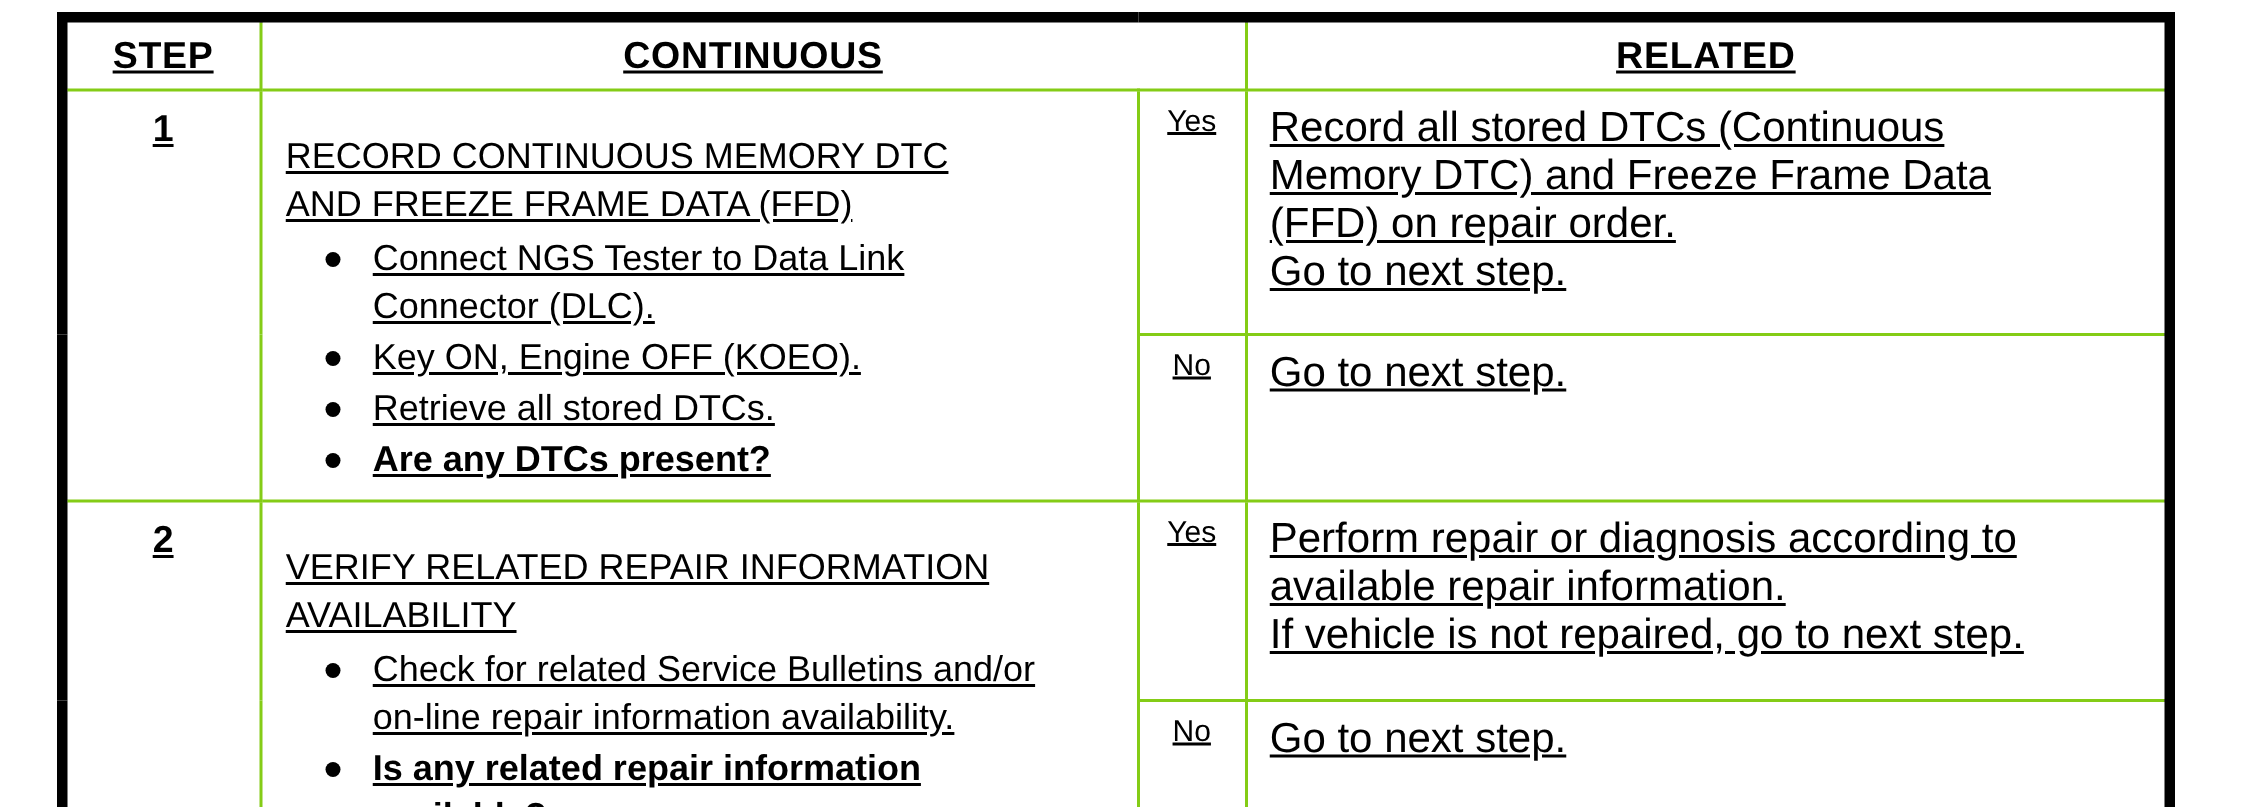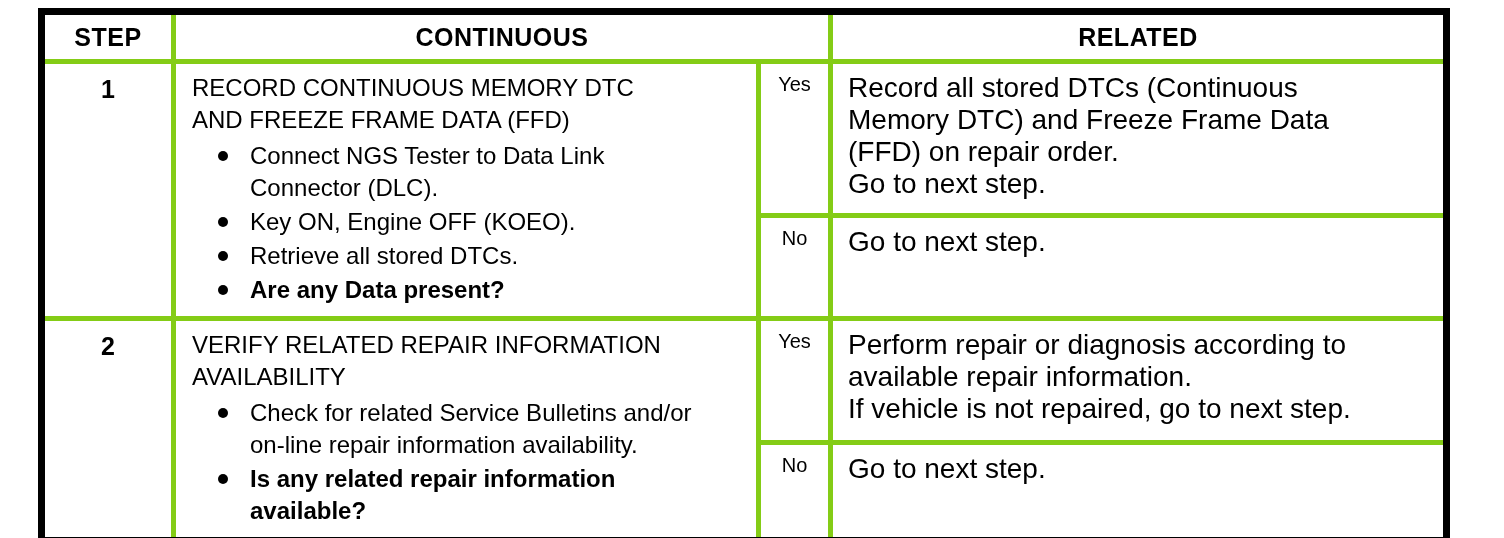--- a/index.html
+++ b/index.html
@@ -17,23 +17,24 @@
   }
   table.proc-table {
     position: absolute;
     left: 38px; top: 8px;
     width: 1405px;
     border-collapse: collapse;
     table-layout: fixed;
     border: 7px solid #000;
   }
   .proc-table th, .proc-table td {
-    border: 5px solid #84cc16;
+    border: 2px solid #84cc16;
     vertical-align: top;
     padding: 0;
+    text-decoration: underline;
   }
   
   .proc-table th {
     height: 44px;
     font-size: 25px;
     font-weight: bold;
     text-align: center;
     vertical-align: middle;
     letter-spacing: 0.5px;
   }
@@ -43,21 +44,21 @@
     font-size: 25px;
     font-weight: bold;
     padding-top: 11px;
   }
   
   td.inspection-cell {
     font-size: 24px;
     line-height: 32px;
     padding: 8px 6px 8px 16px;
   }
-  .insp-title { max-width: 488px; }
+  .insp-title { max-width: 488px; margin-top: 20px; }
   ul.bullet-list {
     list-style: none;
     margin: 4px 0 0 0;
     padding: 0;
   }
   ul.bullet-list li {
     position: relative;
     padding-left: 58px;
     max-width: 455px;
     margin-bottom: 2px;
@@ -104,21 +105,21 @@
     </tr>
 
     <tr style="height:142px">
       <td rowspan="2" class="step-cell">1</td>
       <td rowspan="2" class="inspection-cell">
         <div class="insp-title">RECORD CONTINUOUS MEMORY DTC AND FREEZE FRAME DATA (FFD)</div>
         <ul class="bullet-list">
           <li><span class="dot"></span><span>Connect NGS Tester to Data Link Connector (DLC).</span></li>
           <li><span class="dot"></span><span>Key ON, Engine OFF (KOEO).</span></li>
           <li><span class="dot"></span><span>Retrieve all stored DTCs.</span></li>
-          <li class="em"><span class="dot"></span><span>Are any Data present?</span></li>
+          <li class="em"><span class="dot"></span><span>Are any DTCs present?</span></li>
         </ul>
       </td>
       <td class="yn-cell">Yes</td>
       <td class="action-cell">
         <div class="action-line">Record all stored DTCs (Continuous Memory DTC) and Freeze Frame Data (FFD) on repair order.</div>
         <div class="action-line">Go to next step.</div>
       </td>
     </tr>
 
     <tr style="height:100px">

